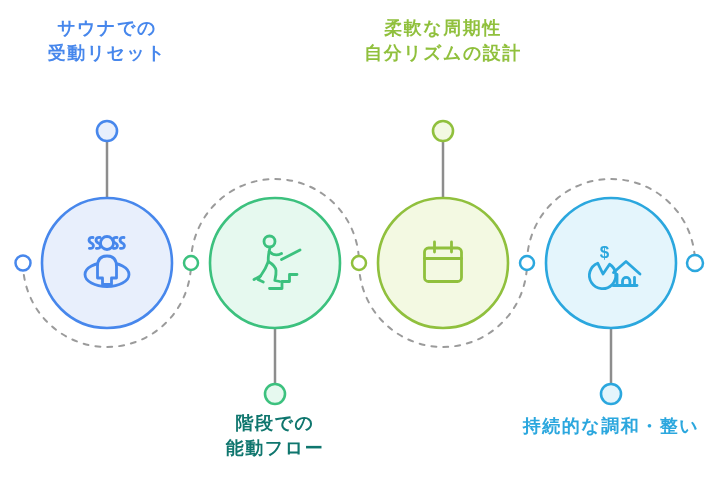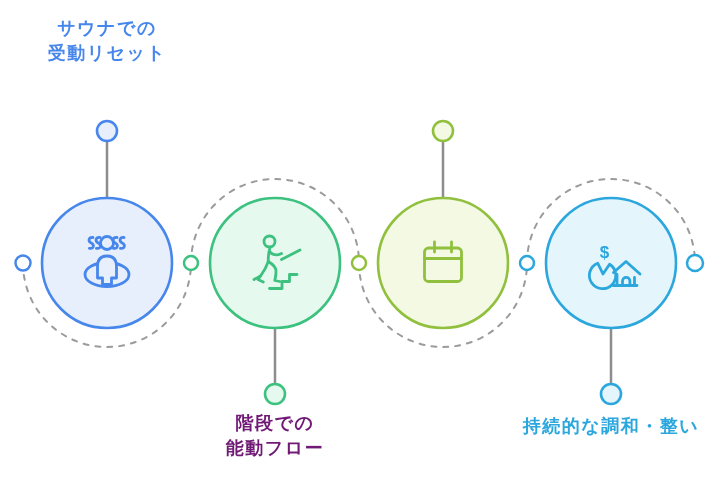--- a/index.html
+++ b/index.html
@@ -103,19 +103,21 @@
       <circle cx="191" cy="263" r="7" stroke="#3cc17e"></circle>
       <circle cx="359" cy="263" r="7" stroke="#90c03d"></circle>
       <circle cx="527" cy="263" r="7" stroke="#2ba7de"></circle>
       <circle cx="695" cy="263" r="8" stroke="#2ba7de"></circle>
     </g>
   </svg>
 
   <div class="step-label" style="left: -13px; top: 16px; color: rgb(71, 135, 236);">サウナでの
 受動リセット</div>
 
-  <div class="step-label" style="left: 155px; top: 411px; color: #701a75;">階段での
+  <div class="step-label" style="left: 155px; top: 411px; color: #0f766e;">階段での
 能動フロー</div>
 
+  <div class="step-label" style="left: 323px; top: 16px; color: rgb(144, 192, 61);">柔軟な周期性
+自分リズムの設計</div>
 
   <div class="step-label" style="left: 491px; top: 414px; color: rgb(43, 167, 222);">持続的な調和・整い</div>
 
 </div>
 
 </body></html>

